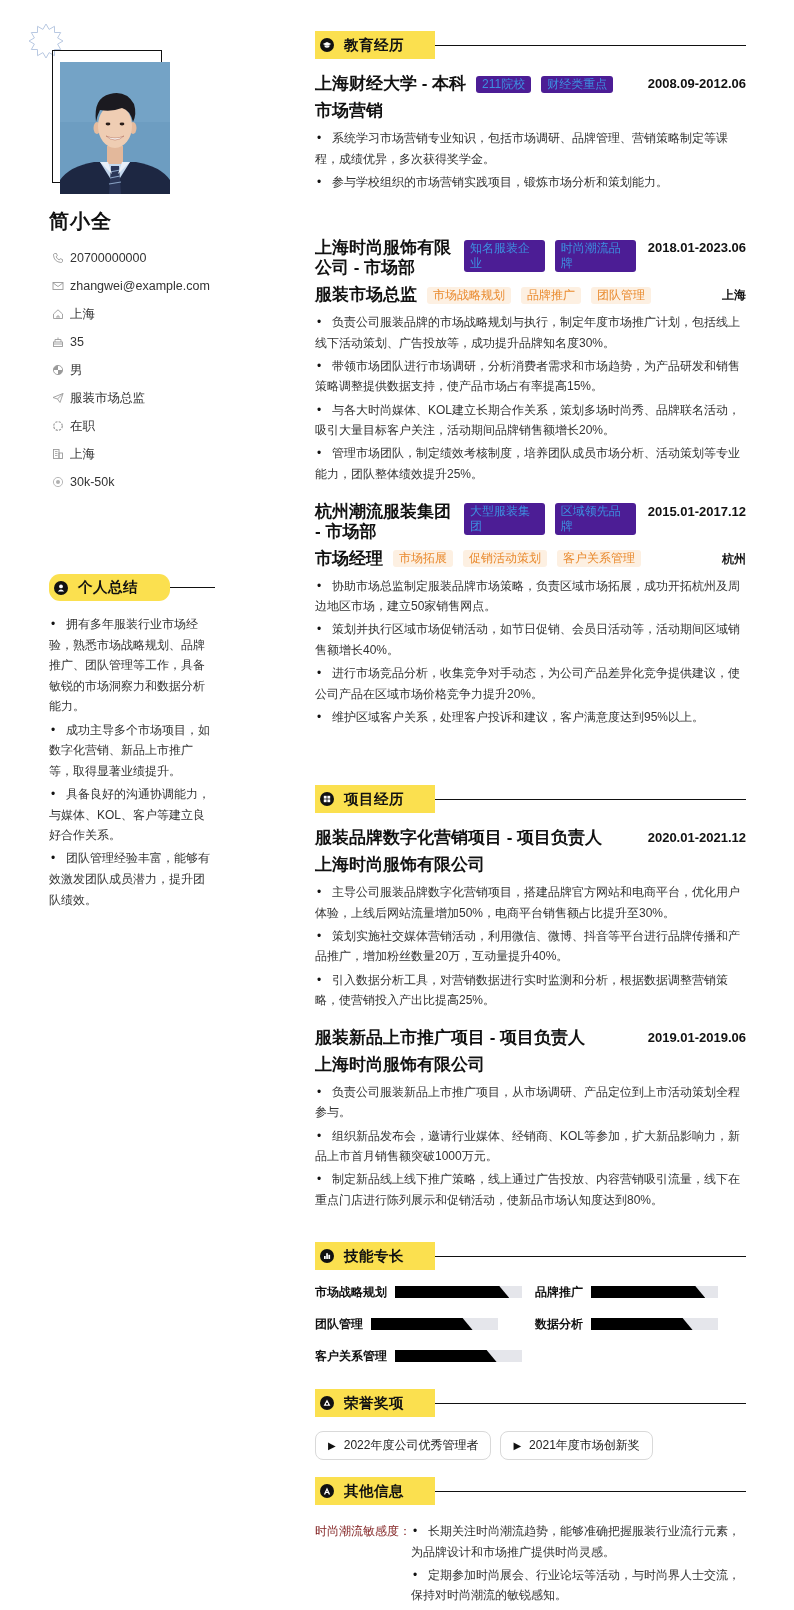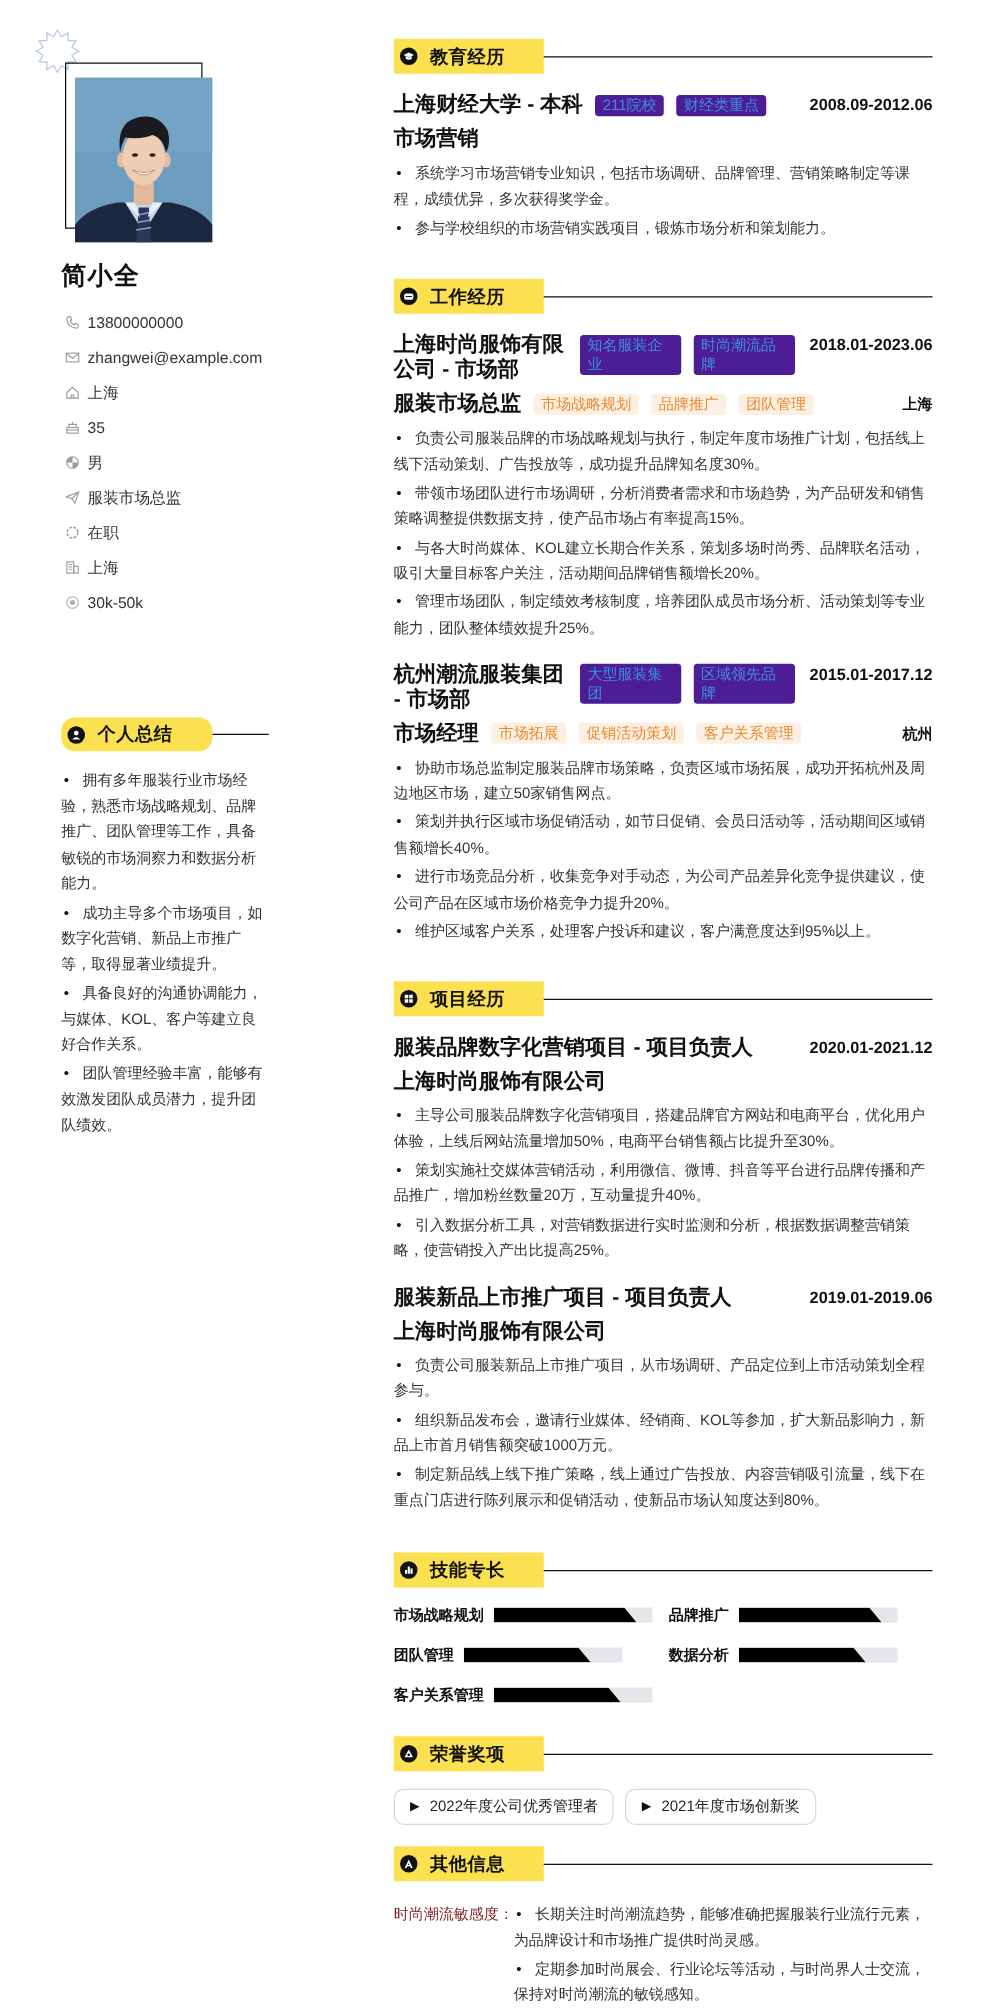--- a/index.html
+++ b/index.html
@@ -90,21 +90,21 @@
 </svg>
 <div class="name">简小全</div>
 
 <div class="contacts">
   <div class="contact">
     <span class="ci">
         <svg viewBox="0 0 12 12">
           <path d="M2.5 1.5 L4.5 1.5 L5.3 3.8 L4.1 4.8 Q5.2 7 7.2 7.9 L8.2 6.7 L10.5 7.5 L10.5 9.5 Q10 10.6 8.8 10.5 Q2 9.6 1.5 3.2 Q1.5 1.8 2.5 1.5 Z" fill="none" stroke="#9a9a9a" stroke-width="0.9"></path>
         </svg>
       </span>
-    <span class="cv">13800000000</span>
+    <span class="cv">20700000000</span>
   </div>
   <div class="contact">
     <span class="ci">
         <svg viewBox="0 0 12 12">
           <rect x="1" y="2.5" width="10" height="7" fill="none" stroke="#9a9a9a" stroke-width="0.9"></rect>
           <path d="M1 2.8 L6 6.6 L11 2.8" fill="none" stroke="#9a9a9a" stroke-width="0.9"></path>
         </svg>
       </span>
     <span class="cv">zhangwei@example.com</span>
   </div>
@@ -219,32 +219,20 @@
       <span class="ttl">市场营销</span>
     </div>
     <ul class="bl">
       <li><span class="dot">•</span><span>系统学习市场营销专业知识，包括市场调研、品牌管理、营销策略制定等课程，成绩优异，多次获得奖学金。</span></li>
       <li><span class="dot">•</span><span>参与学校组织的市场营销实践项目，锻炼市场分析和策划能力。</span></li>
     </ul>
   </div>
 </section>
 
 <section class="sec" style="top:223px">
-  <div class="sec-head">
-    <div class="sec-box">
-      <span class="sec-icon">
-          <svg viewBox="0 0 10 10">
-            <rect x="1.3" y="2.8" width="7.4" height="5" rx="1.6" fill="#fff"></rect>
-            <path d="M2.5 5.2 L7.5 5.2" stroke="#111" stroke-width="0.9"></path>
-          </svg>
-        </span>
-      <span class="sec-title">工作经历</span>
-    </div>
-    <div class="sec-line"></div>
-  </div>
 
   <div class="item">
     <div class="row">
       <span class="ttl fixed">上海时尚服饰有限公司 - 市场部</span>
       <span class="tag blue">知名服装企业</span>
       <span class="tag blue">时尚潮流品牌</span>
       <span class="date">2018.01-2023.06</span>
     </div>
     <div class="row">
       <span class="ttl">服装市场总监</span>

